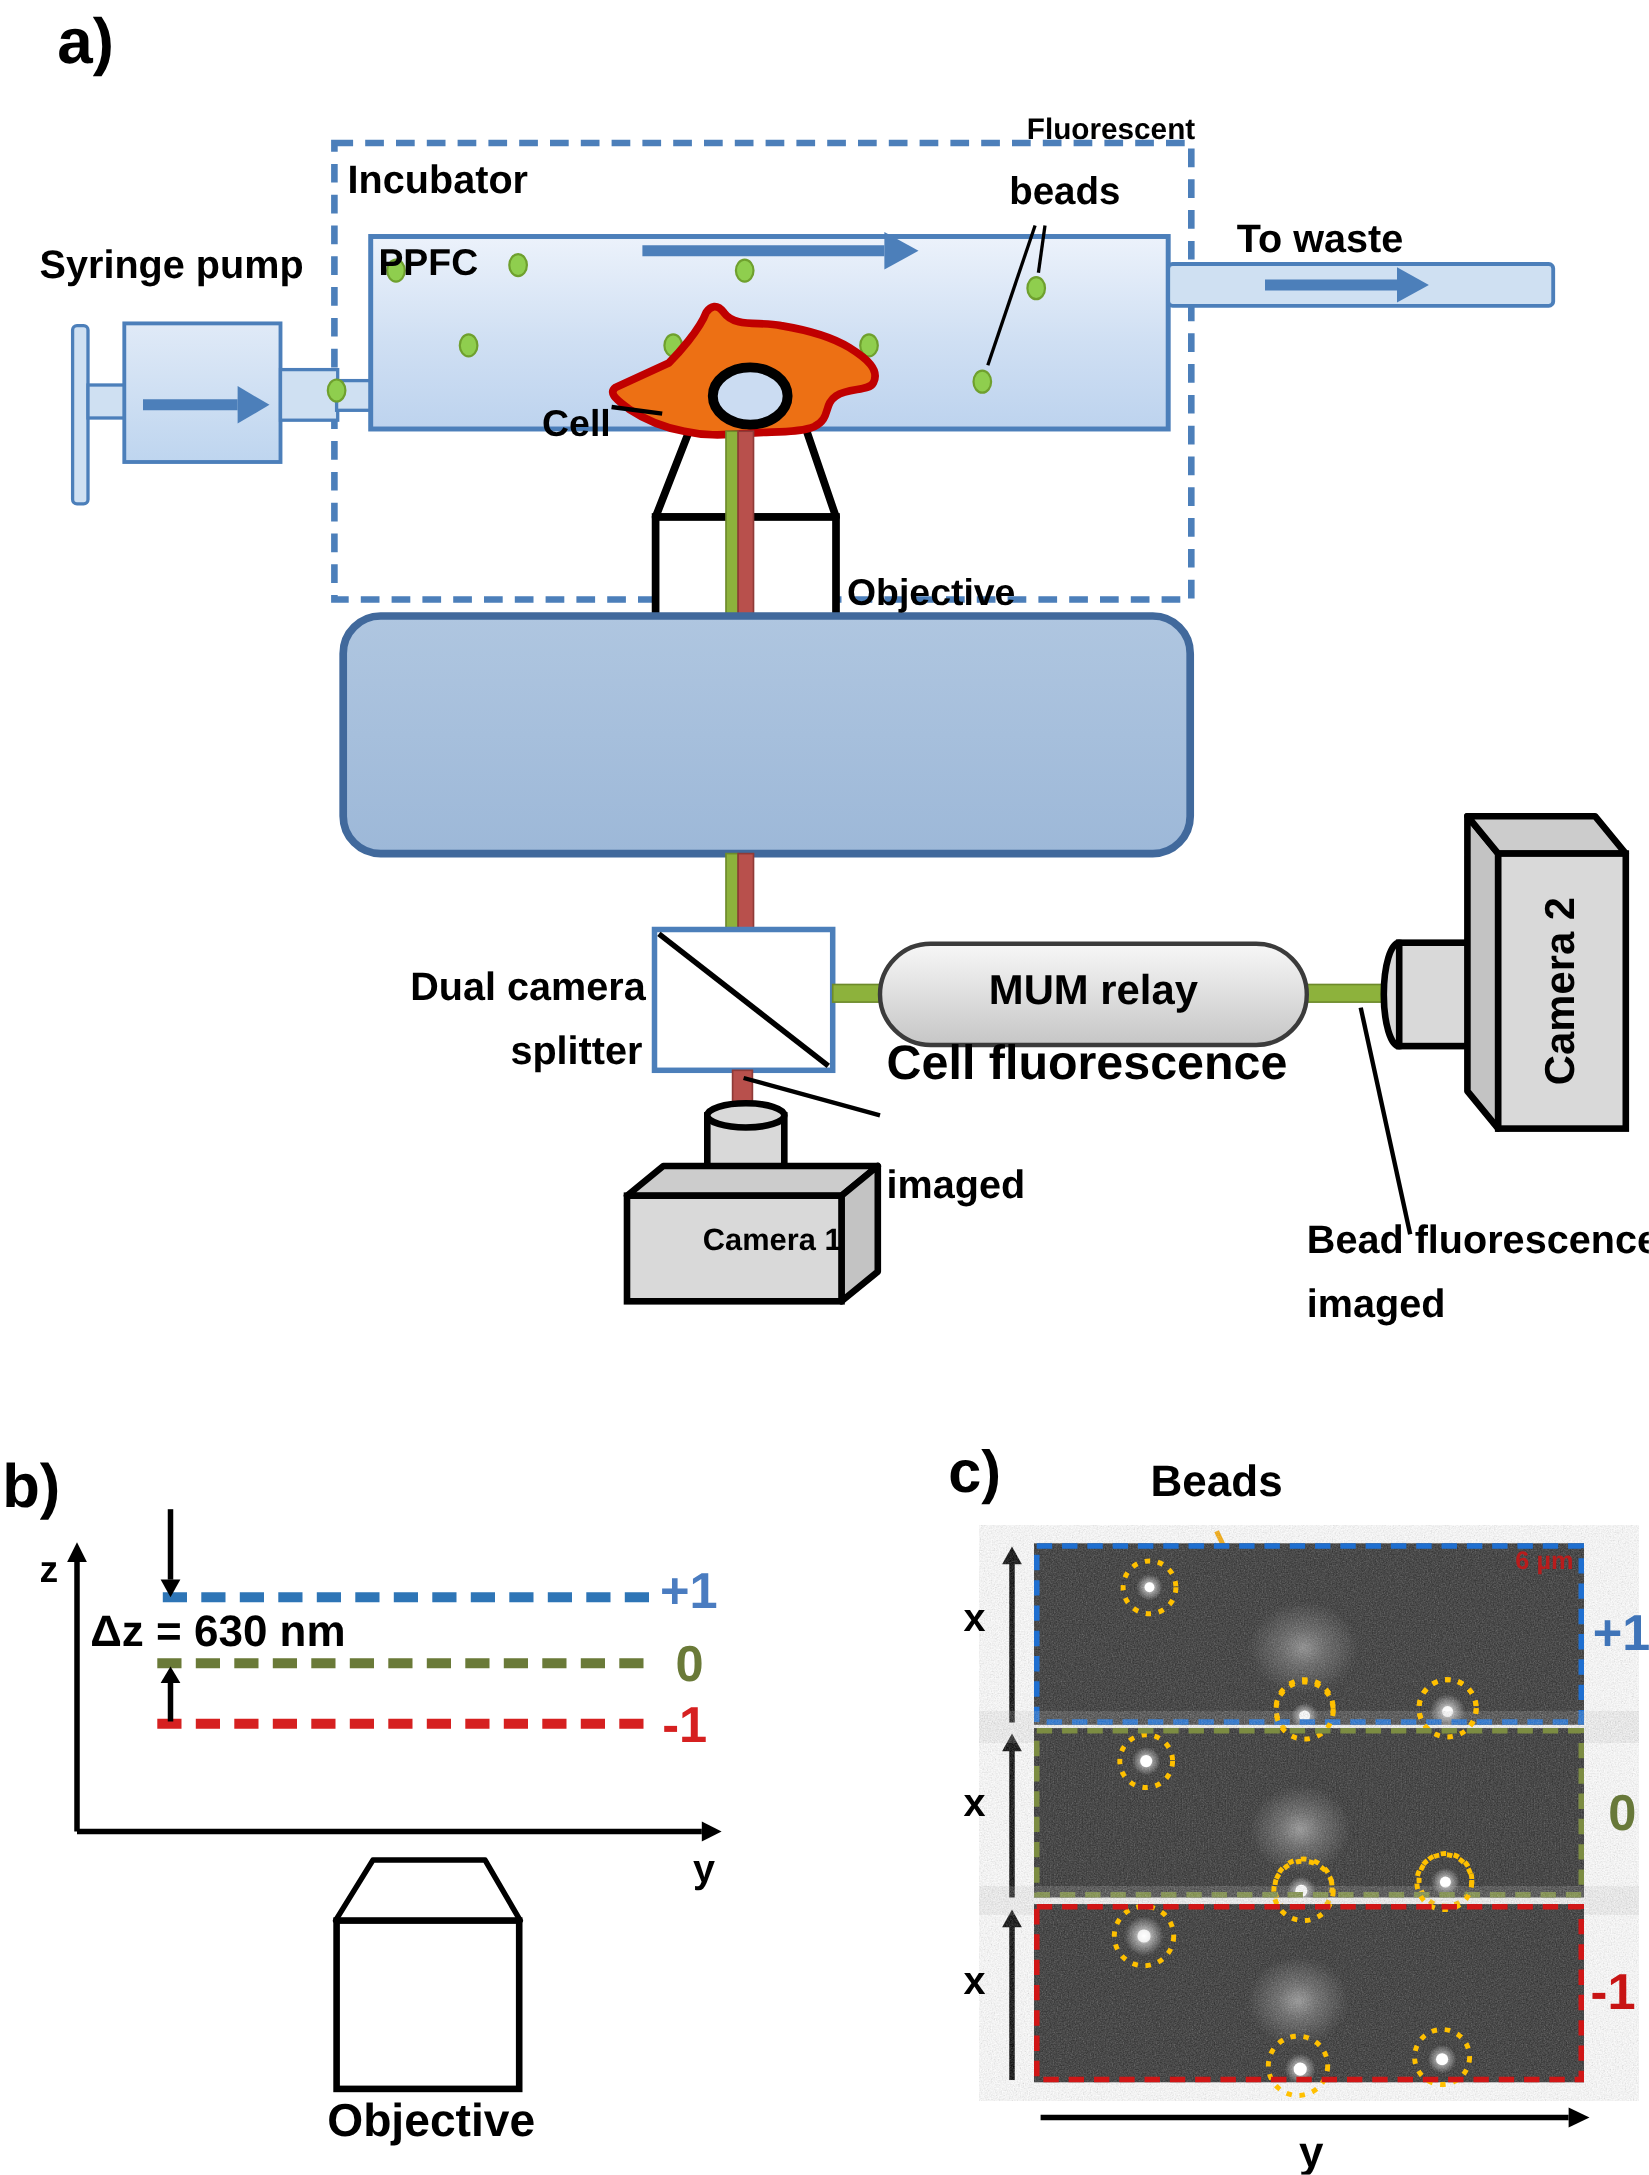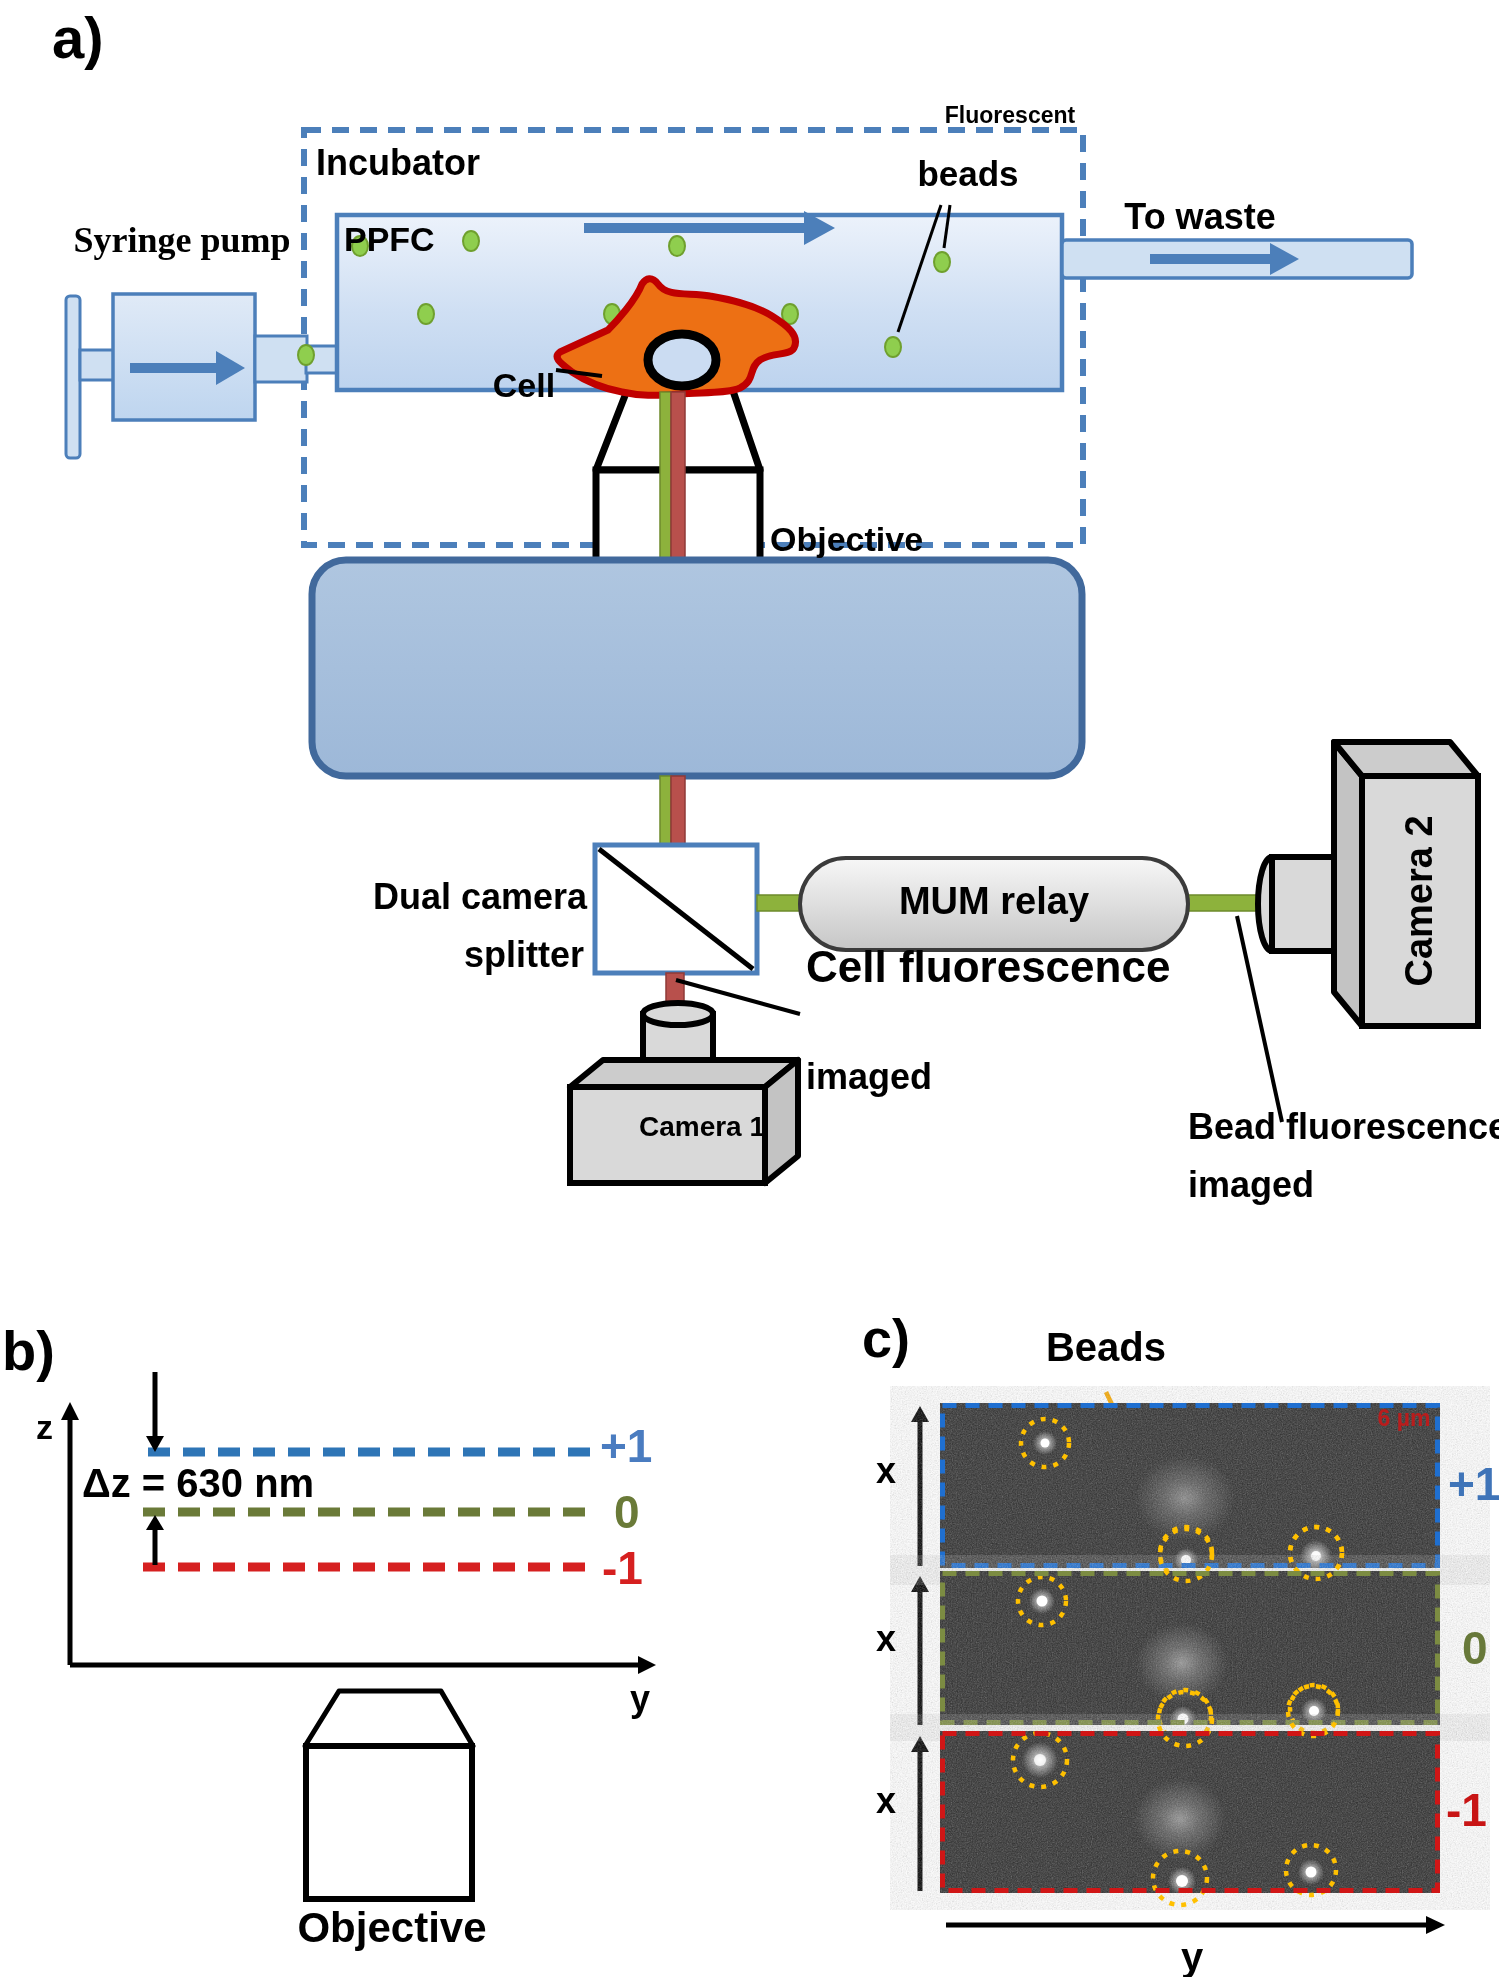--- a/index.html
+++ b/index.html
@@ -272,24 +272,24 @@
       <circle cx="100" cy="29" r="27"></circle>
       <circle cx="240" cy="147" r="27"></circle>
       <circle cx="371" cy="139" r="25"></circle>
       <circle cx="245" cy="-12" r="27"></circle>
       <circle cx="373" cy="-20" r="25"></circle>
     </g>
     <rect x="2.5" y="2.5" width="495" height="157" fill="none" stroke="#D01616" stroke-width="5" stroke-dasharray="14 9"></rect>
   </svg>
 
   <div class="lbl" style="left:52px;top:8px;font-size:58px;">a)</div>
-  <div class="lbl c" style="left:182px;top:222px;font-size:36px;font-family:Liberation Serif, serif;">Syringe pump</div>
+  <div class="lbl c" style="left:156px;top:222px;font-size:36px;">Syringe pump</div>
   <div class="lbl" style="left:316px;top:144px;font-size:36px;">Incubator</div>
   <div class="lbl" style="left:344px;top:222px;font-size:34px;">PPFC</div>
-  <div class="lbl c" style="left:1010px;top:103px;font-size:23px;">Fluorescent</div>
+  <div class="lbl c" style="left:1010px;top:103px;font-size:27px;">Fluorescent</div>
   <div class="lbl c" style="left:968px;top:156px;font-size:35px;">beads</div>
   <div class="lbl c" style="left:1200px;top:198px;font-size:36px;">To waste</div>
   <div class="lbl c" style="left:524px;top:368px;font-size:34px;">Cell</div>
   <div class="lbl" style="left:770px;top:522px;font-size:34px;">Objective</div>
   <div class="lbl c" style="left:480px;top:878px;font-size:36px;">Dual camera</div>
   <div class="lbl c" style="left:524px;top:936px;font-size:36px;">splitter</div>
   <div class="lbl c" style="left:994px;top:882px;font-size:38px;">MUM relay</div>
   <div class="lbl c" style="left:668px;top:1112px;font-size:28px;margin-left:34px;">Camera 1</div>
   <div class="lbl" style="left:1420px;top:901px;font-size:38px;transform:translate(-50%,-50%) rotate(-90deg);">Camera 2</div>
   <div class="lbl" style="left:806px;top:944px;font-size:44px;">Cell fluorescence</div>

